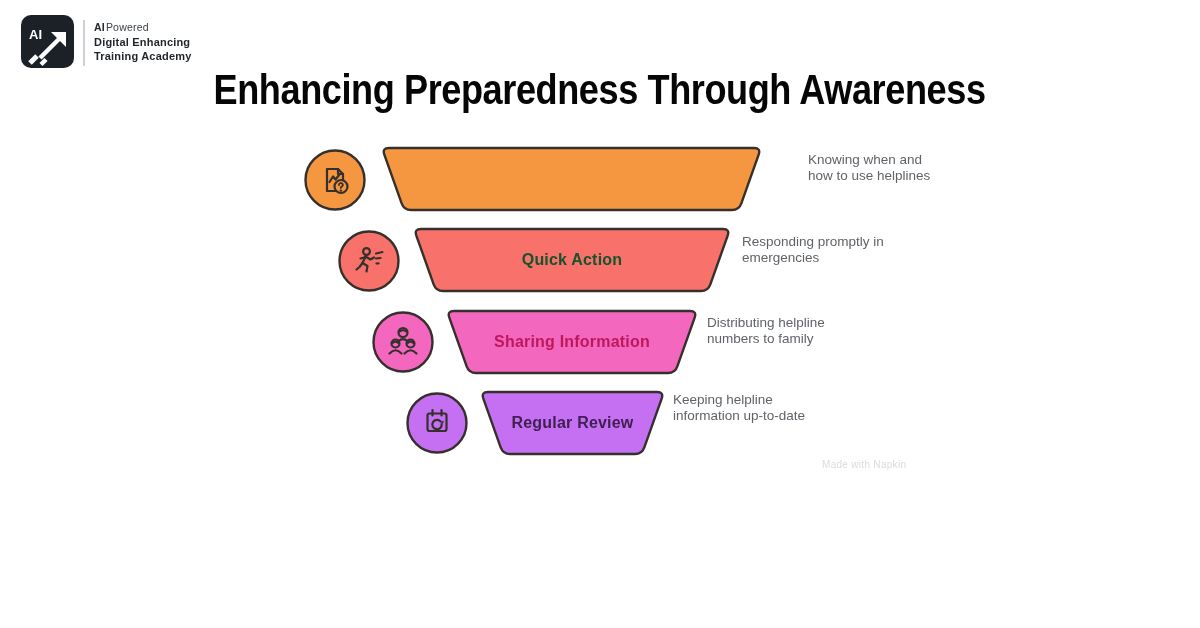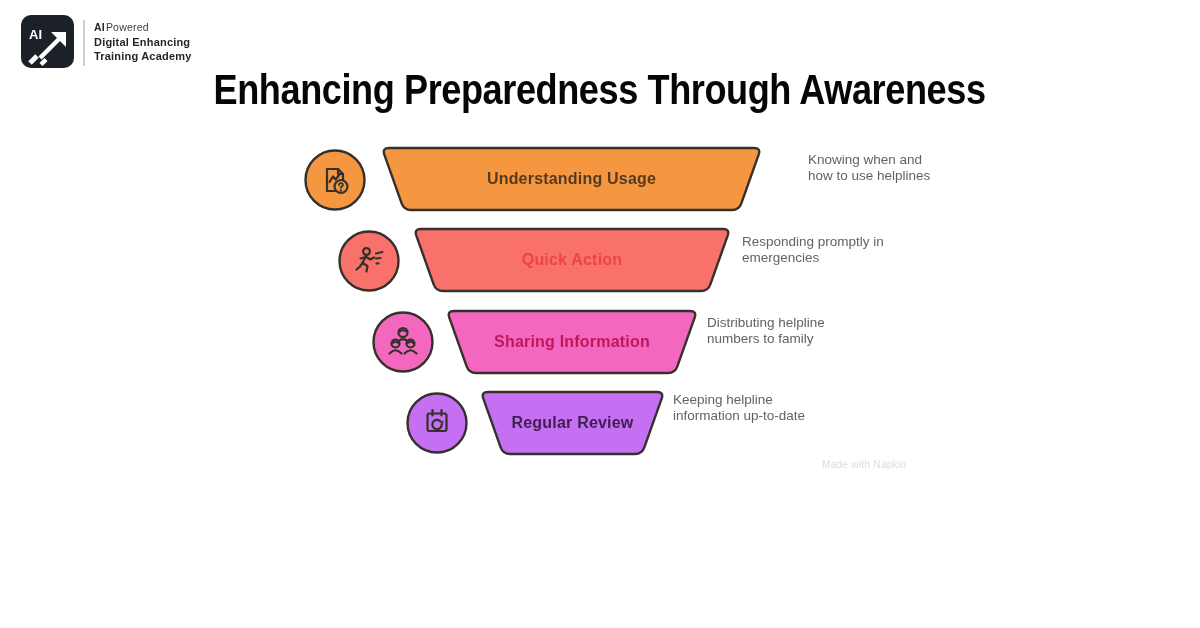--- a/index.html
+++ b/index.html
@@ -76,41 +76,40 @@
       <path d="M 23 9 V 14 H 28"></path>
       <path d="M 14.5 22 L 18 16.5 L 20.5 19.5 L 24.5 14.5"></path>
       <circle cx="26" cy="26.5" r="6.5" fill="#F59640"></circle>
       <path d="M 23.9 25 c 0 -1.9 2.7 -2.5 3.7 -1 c 0.9 1.4 -0.4 2.4 -1.3 2.8 c -0.4 0.2 -0.5 0.6 -0.5 1.1" stroke-width="1.8"></path>
       <line x1="25.9" y1="30.6" x2="25.95" y2="30.6" stroke-width="2.4"></line>
     </g>
   </svg>
   <svg class="trap-svg trap1" width="385" height="68">
     <path class="trap-path" d="M 10 3 L 375 3 Q 382 3 379.66 9.6 L 362.34 58.4 Q 360 65 353 65 L 32 65 Q 25 65 22.66 58.4 L 5.34 9.6 Q 3 3 10 3 Z" fill="#F59640"></path>
   </svg>
-  <div class="trap-label lab1" style="color: rgb(85, 58, 30);">Understanding Usage</div>
   <div class="desc desc1">Knowing when and how to use helplines</div>
 
   <svg class="badge-svg bad2" viewBox="0 0 64 64">
     <circle class="badge-circle" cx="32" cy="32" r="29.5" fill="#F8716B"></circle>
     <g class="ic" transform="translate(12 12)">
       <circle cx="17.5" cy="10.5" r="3.4"></circle>
       <path d="M 17 14.5 L 13.5 22"></path>
       <path d="M 16.5 15.5 L 21.5 18.5 L 25 16.5"></path>
       <path d="M 17 16 L 11.5 17.5"></path>
       <path d="M 13.5 22 L 18.5 25 L 17.5 30.5"></path>
       <path d="M 13.5 22 L 10.5 26 L 7.5 28.5"></path>
       <path d="M 27 12.5 L 33.5 11"></path>
       <path d="M 27 17.5 L 31.5 17"></path>
       <path d="M 27.5 22.5 L 29.5 22.3"></path>
     </g>
   </svg>
   <svg class="trap-svg trap2" width="322" height="68">
     <path class="trap-path" d="M 10 3 L 312 3 Q 319 3 316.66 9.6 L 299.34 58.4 Q 297 65 290 65 L 32 65 Q 25 65 22.66 58.4 L 5.34 9.6 Q 3 3 10 3 Z" fill="#F8716B"></path>
   </svg>
-  <div class="trap-label lab2" style="color: #ef4444;">Quick Action</div>
+  <div class="trap-label lab2" style="color: #14532d;">Quick Action</div>
   <div class="desc desc2">Responding promptly in emergencies</div>
 
   <svg class="badge-svg bad3" viewBox="0 0 64 64">
     <circle class="badge-circle" cx="32" cy="32" r="29.5" fill="#F467BE"></circle>
     <g class="ic" transform="translate(12 12)">
       <circle cx="20" cy="10.5" r="4.5"></circle>
       <path d="M 16.8 9.5 Q 20 6.8 23.2 9.5"></path>
       <path d="M 15.5 19 Q 20 15.2 24.5 19"></path>
       <circle cx="12.5" cy="21.5" r="4"></circle>
       <path d="M 9.8 20.8 Q 12.5 18.6 15.2 20.8"></path>

